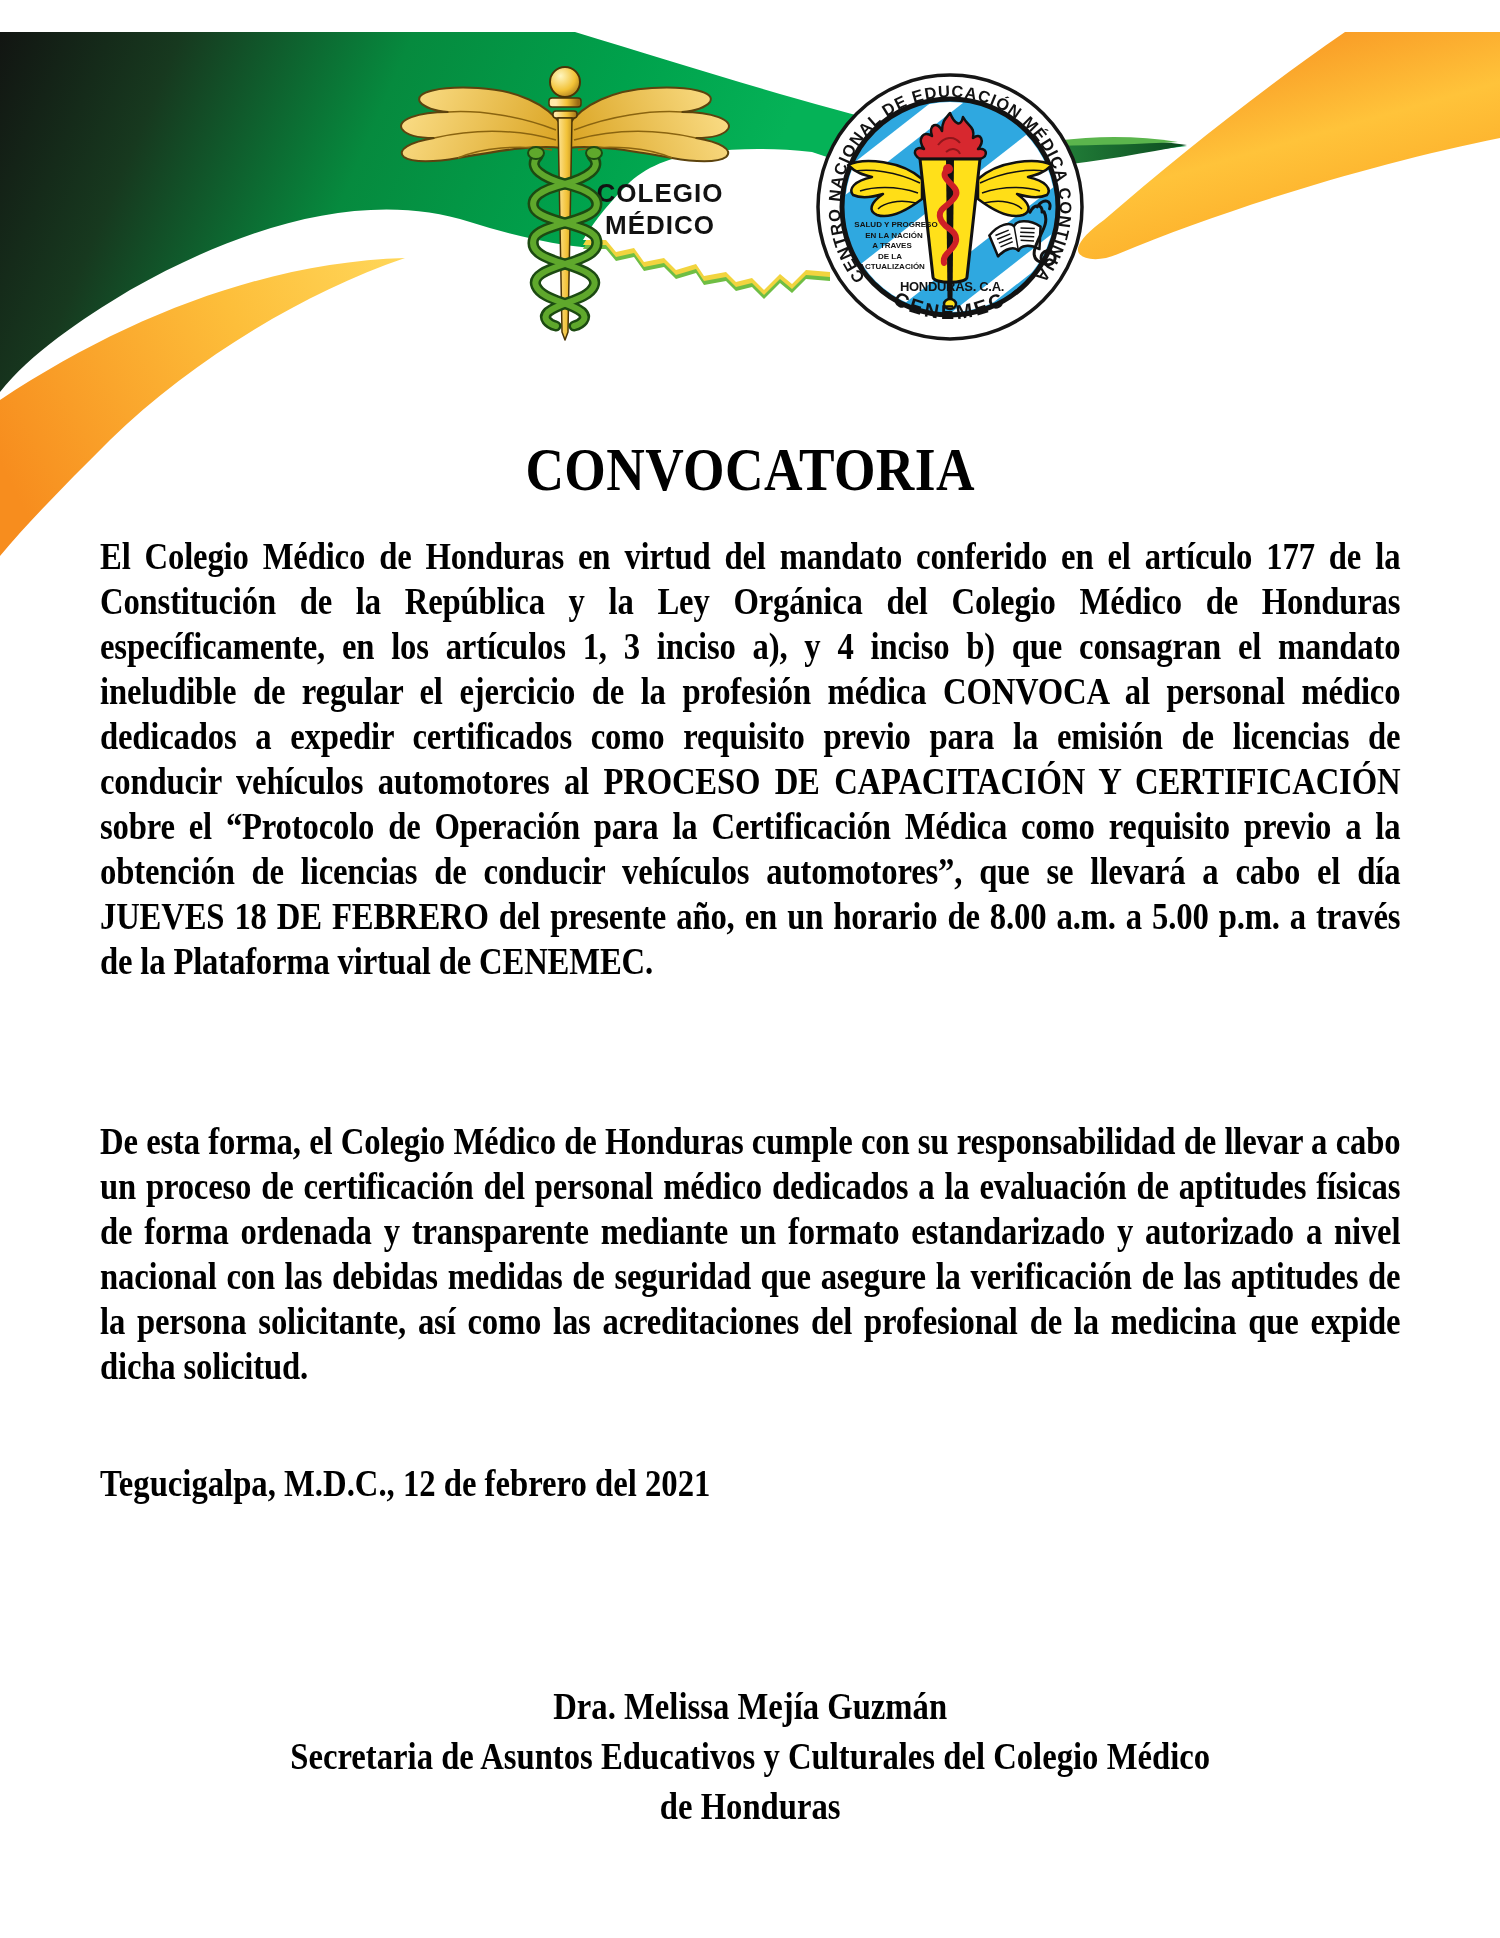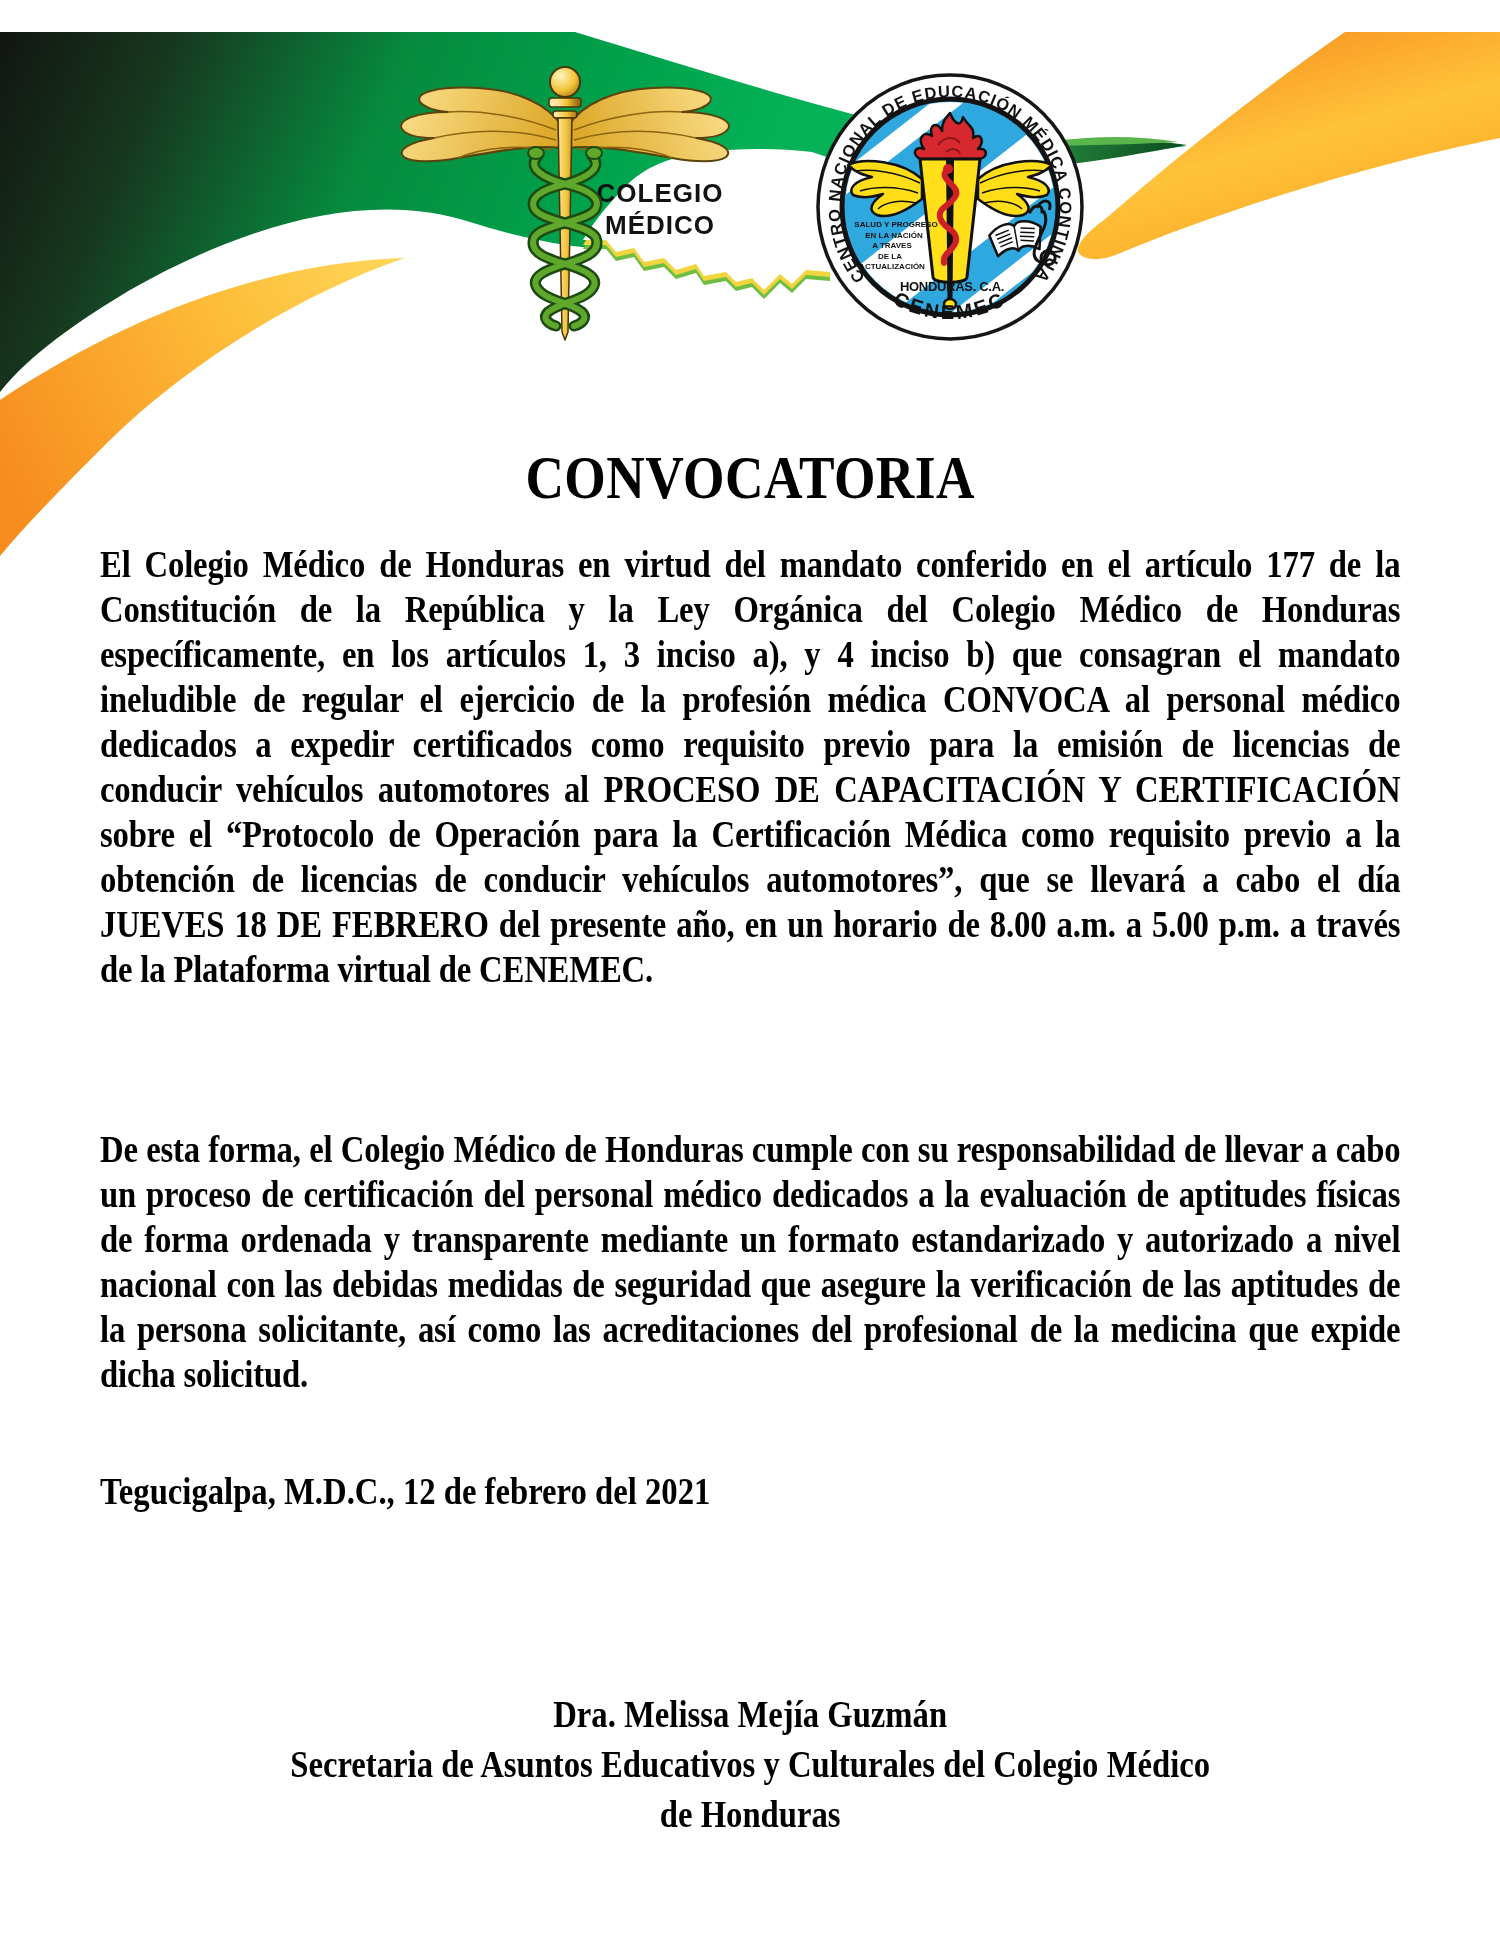--- a/index.html
+++ b/index.html
@@ -1,19 +1,19 @@
 <!DOCTYPE html>
 <html><head>
 <meta charset="utf-8">
 <style>
   html,body{margin:0;padding:0;background:#fff;}
   .page{position:relative;width:1500px;height:1938px;background:#ffffff;overflow:hidden;
         font-family:"Liberation Serif",serif;margin-top:32px;}
   .header-art{position:absolute;top:0;left:0;z-index:0;}
-  .doc{position:absolute;top:12px;left:0;width:1500px;height:1786px;z-index:1;color:#000;}
+  .doc{position:absolute;top:4px;left:0;width:1500px;height:1786px;z-index:1;color:#000;}
   .block{position:absolute;left:100px;width:1512px;transform:scaleX(0.86);transform-origin:0 0;}
   .title{top:398px;text-align:center;font-size:62px;font-weight:700;letter-spacing:0.5px;}
   .para{text-align:justify;font-size:38px;font-weight:700;line-height:45px;letter-spacing:-0.2px;}
   .para1{top:498px;}
   .para2{top:1083px;}
   .dateline{top:1425px;font-size:38px;font-weight:700;}
   .signature{top:1645px;text-align:center;font-size:38px;font-weight:700;line-height:50px;}
   .svgtxt{font-family:"Liberation Sans",sans-serif;font-weight:700;fill:#121212;}
 </style>
 </head>

